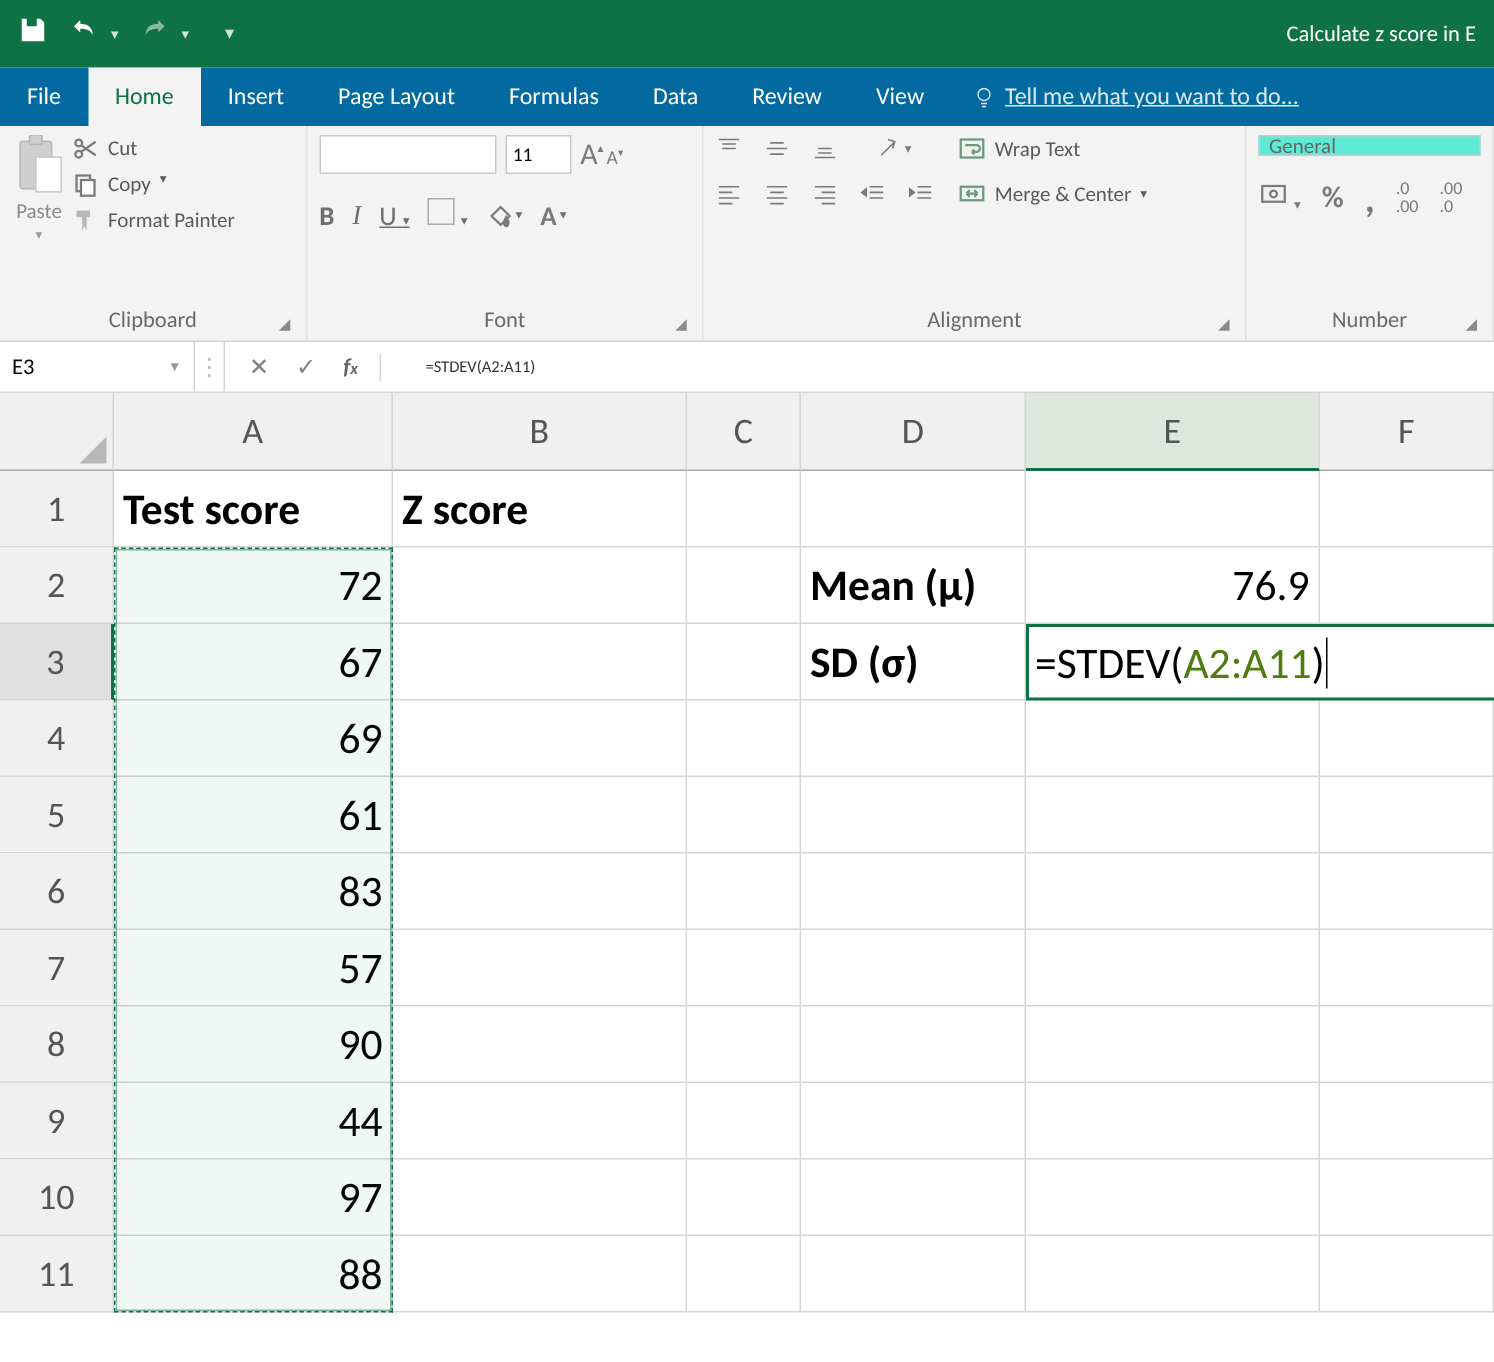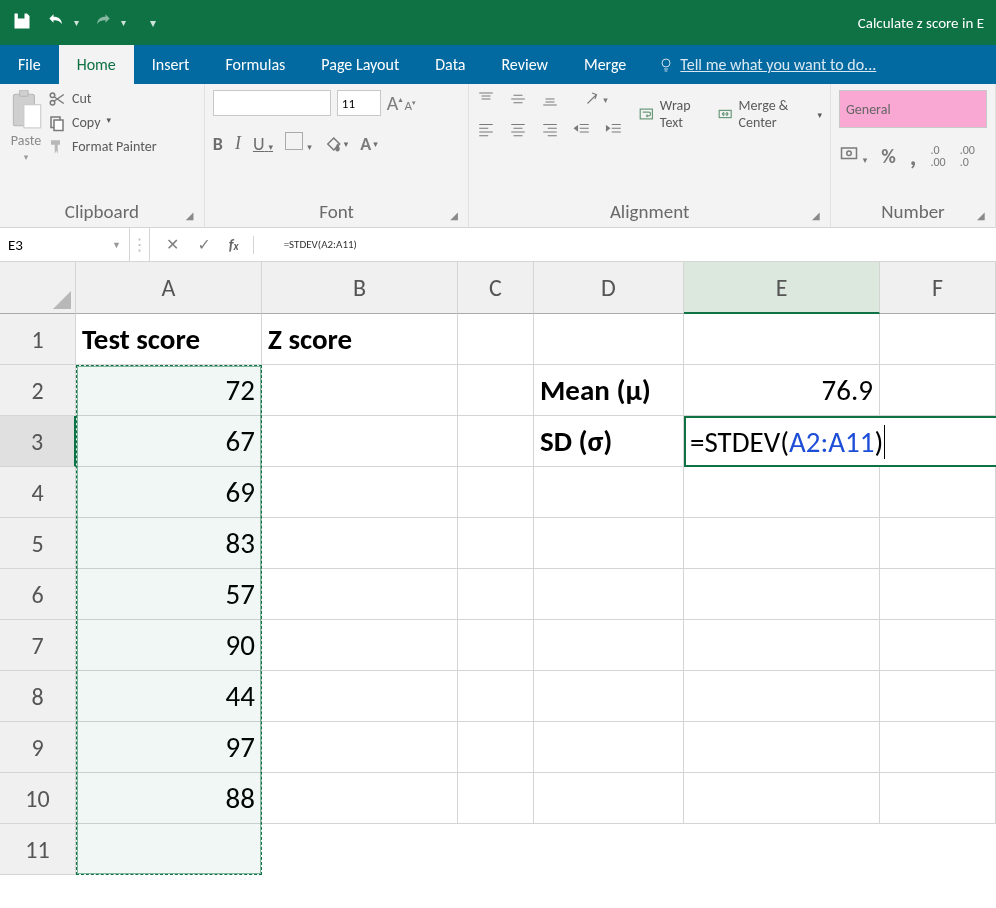--- a/index.html
+++ b/index.html
@@ -16,21 +16,21 @@
 
 .tabbar{height:39px;background:#0369a1;display:flex;align-items:stretch;color:#fff;font-size:16px;}
 .tabbar .tab{padding:0 18px;display:flex;align-items:center;cursor:pointer;}
 .tabbar .tab.active{background:#f3f3f3;color:#0e7245;font-weight:400;}
 .tabbar .tell{display:flex;align-items:center;padding:0 14px;color:rgba(255,255,255,.85);gap:6px;white-space:nowrap;text-decoration:underline;}
 .tabbar .tell svg{width:16px;height:16px;fill:none;stroke:rgba(255,255,255,.85);stroke-width:1.4;}
 
 
 .ribbon{height:144px;background:#f3f3f3;border-bottom:1px solid #d5d5d5;display:flex;position:relative;}
 .group{border-right:1px solid #e1e1e1;padding:6px 8px 2px 8px;display:flex;flex-direction:column;position:relative;}
-.group-title{font-size:19px;color:#6a6a6a;text-align:center;margin-top:auto;padding:4px 0 2px;}
+.group-title{font-size:15px;color:#6a6a6a;text-align:center;margin-top:auto;padding:4px 0 2px;}
 .launcher{position:absolute;right:4px;bottom:4px;width:14px;height:14px;color:#8a8a8a;font-size:10px;cursor:pointer;}
 
 
 .clip{display:flex;gap:4px;}
 .paste{display:flex;flex-direction:column;align-items:center;color:#9c9c9c;cursor:pointer;gap:2px;}
 .paste svg{width:36px;height:40px;fill:#cfcfcf;stroke:#b7b7b7;stroke-width:1;}
 .paste-label{font-size:14px;color:#8a8a8a;}
 .clip-right{display:flex;flex-direction:column;gap:6px;font-size:14px;color:#5a5a5a;}
 .clip-right div{display:flex;align-items:flex-start;gap:6px;cursor:pointer;}
 .clip-right svg{width:18px;height:18px;}
@@ -48,27 +48,27 @@
 .i{font-style:italic;font-family:serif;}
 .u{text-decoration:underline;}
 .boxicon{width:18px;height:18px;border:1px solid #aaa;}
 .bucket,.Afill{display:flex;align-items:center;gap:2px;}
 .tri{font-size:9px;}
 
 
 .align-body{display:flex;flex-direction:column;gap:12px;}
 .align-row{display:flex;align-items:center;gap:14px;color:#7a7a7a;}
 .align-row svg{width:18px;height:18px;fill:none;stroke:#7a7a7a;stroke-width:1.5;cursor:pointer;}
-.wrap-merge{display:flex;flex-direction:row;gap:12px;font-size:14px;color:#5a5a5a;margin-left:16px;}
+.wrap-merge{display:flex;flex-direction:column;gap:12px;font-size:14px;color:#5a5a5a;margin-left:16px;}
 .wm{display:flex;align-items:center;gap:6px;cursor:pointer;}
 .wm svg{width:18px;height:18px;}
 
 
 .num-body{display:flex;flex-direction:column;gap:12px;}
-.numfmt{width:148px;height:38px;border:1px solid #c8c8c8;background:#f9a8d4;font-size:14px;padding:0 6px;color:#666;}
+.numfmt{width:148px;height:14px;border:1px solid #c8c8c8;background:#5eead4;font-size:14px;padding:0 6px;color:#666;}
 .num-row{display:flex;gap:14px;color:#7a7a7a;font-size:16px;align-items:center;}
 .num-row span{cursor:pointer;}
 
 
 .namebar{height:34px;display:flex;border-bottom:1px solid #d5d5d5;background:#fff;}
 .namebox{width:130px;border-right:1px solid #d5d5d5;font-size:15px;padding:4px 8px;display:flex;align-items:center;}
 .namebox .dd{margin-left:auto;color:#999;font-size:9px;}
 .fxbar{display:flex;align-items:center;flex:1;}
 .fxbtns{display:flex;gap:18px;padding:0 16px;color:#808080;font-size:16px;align-items:center;}
 .fxbtns span{cursor:pointer;}
@@ -97,21 +97,21 @@
 .cC{width:76px;}
 .cD{width:150px;}
 .cE{width:196px;}
 .cF{width:116px;}
 
 
 .marquee{position:absolute;pointer-events:none;border:1px dashed #0e7245;background:rgba(14,114,69,.06);box-shadow:0 0 0 1px rgba(14,114,69,.5) inset;}
 
 .editbox{position:absolute;border:2px solid #0e7245;background:#fff;font-size:29px;padding:0 4px;display:flex;align-items:center;white-space:nowrap;overflow:visible;z-index:5;}
 .editbox .fn{color:#000;}
-.editbox .ref{color:#1d4ed8;}
+.editbox .ref{color:#4d7c0f;}
 .editbox .cursor{border-right:1px solid #000;height:34px;margin-left:1px;}
 </style>
 </head>
 <body>
 
 <div class="titlebar">
   <div class="qat">
     <span><svg viewBox="0 0 24 24">
           <path d="M3 3h15l3 3v15H3zM7 3v6h8V3M6 14h12v7H6z"></path>
         </svg></span>
@@ -125,25 +125,25 @@
     <span class="caret">▾</span>
     <span class="caret" style="margin-left:10px;font-size:12px">▾</span>
   </div>
   <div class="title">Calculate z score in E</div>
 </div>
 
 <div class="tabbar">
   <div class="tab">File</div>
   <div class="tab active">Home</div>
   <div class="tab">Insert</div>
+  <div class="tab">Page Layout</div>
   <div class="tab">Formulas</div>
-  <div class="tab">Page Layout</div>
   <div class="tab">Data</div>
   <div class="tab">Review</div>
-  <div class="tab">Merge</div>
+  <div class="tab">View</div>
   <div class="tell">
     <svg viewBox="0 0 24 24">
         <circle cx="12" cy="9" r="6"></circle>
         <path d="M9 18h6M10 21h4"></path>
       </svg>
     <span>Tell me what you want to do...</span>
   </div>
 </div>
 
 <div class="ribbon">
@@ -368,20 +368,28 @@
 
       <div class="row">
         <div class="cell cA r">69</div>
         <div class="cell cB"></div>
         <div class="cell cC"></div>
         <div class="cell cD"></div>
         <div class="cell cE"></div>
         <div class="cell cF"></div>
       </div>
 
+      <div class="row">
+        <div class="cell cA r">61</div>
+        <div class="cell cB"></div>
+        <div class="cell cC"></div>
+        <div class="cell cD"></div>
+        <div class="cell cE"></div>
+        <div class="cell cF"></div>
+      </div>
 
       <div class="row">
         <div class="cell cA r">83</div>
         <div class="cell cB"></div>
         <div class="cell cC"></div>
         <div class="cell cD"></div>
         <div class="cell cE"></div>
         <div class="cell cF"></div>
       </div>
 

